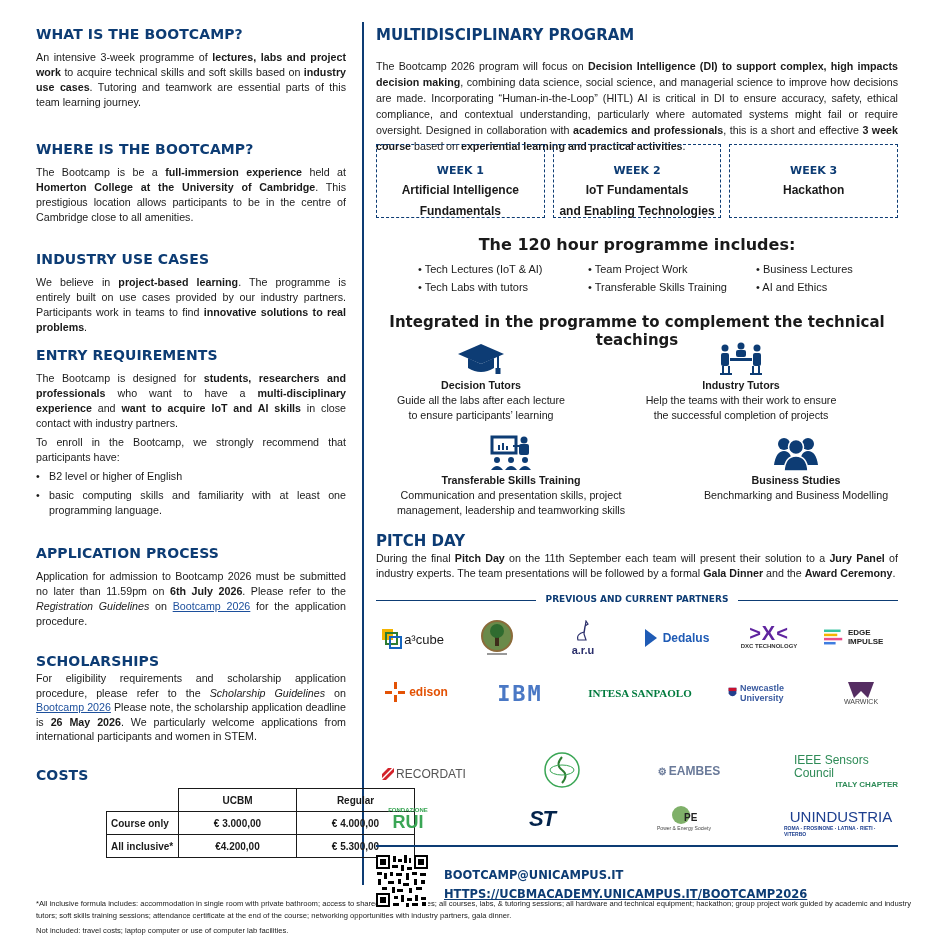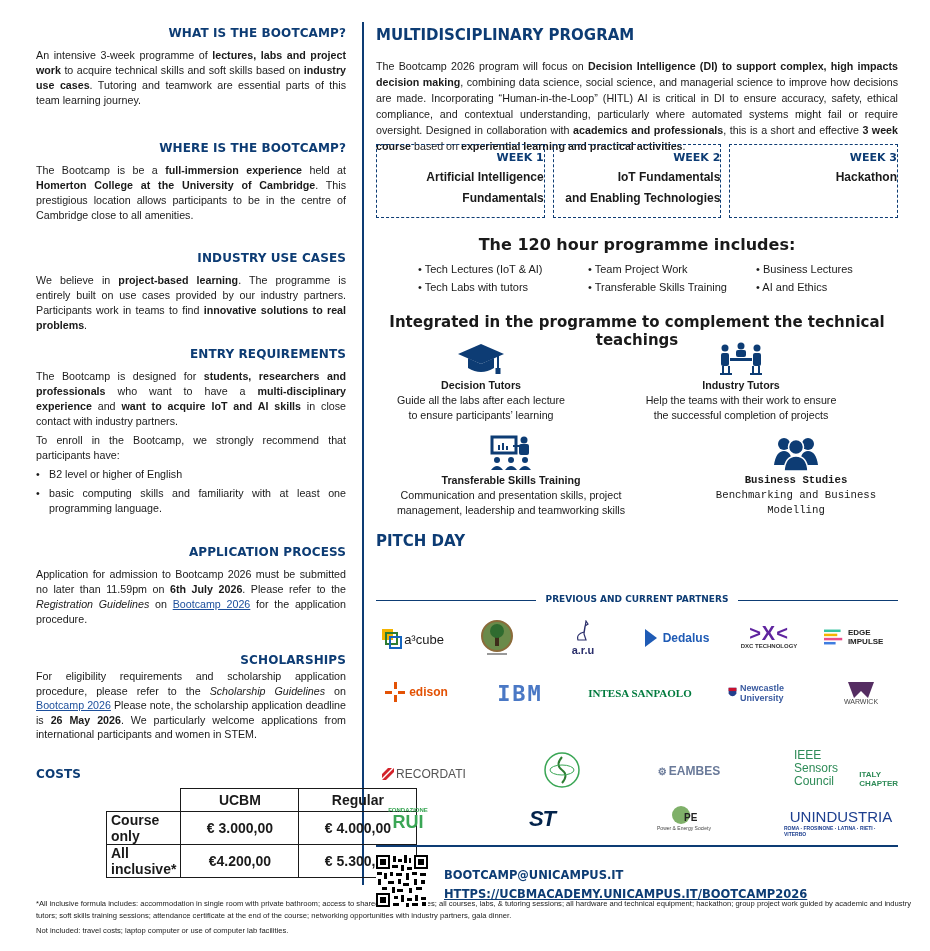--- a/index.html
+++ b/index.html
@@ -3,72 +3,72 @@
 <meta charset="utf-8">
 <style>
   * { box-sizing: border-box; margin: 0; padding: 0; }
   html, body { width: 930px; height: 951px; background: #ffffff; overflow: hidden; }
   body { position: relative; font-family: "Liberation Sans", sans-serif; color: #1a1a1a; }
 
   .divider-v { position: absolute; left: 362px; top: 22px; width: 2px; height: 863px; background: #0d3c74; }
 
   
   .left { position: absolute; left: 36px; top: 26px; width: 310px; }
-  .sec-title { font-family: "DejaVu Sans", sans-serif; font-weight: bold; font-size: 12px; color: #0d3c74; letter-spacing: 0.1px; text-align: right; }
+  .sec-title { font-family: "DejaVu Sans", sans-serif; font-weight: bold; font-size: 14px; color: #0d3c74; letter-spacing: 0.1px; }
   .sec-body { font-size: 10.7px; line-height: 15px; text-align: justify; margin-top: 8px; }
   .sec-body b { font-weight: bold; }
   .sec-body i { font-style: italic; }
   .sec-body a { color: #1c4f9c; text-decoration: underline; font-weight: normal; }
   .sec-body p + p { margin-top: 4px; }
   .sec-body ul { list-style: none; margin-top: 4px; }
   .sec-body ul li { padding-left: 13px; position: relative; margin-bottom: 4px; }
   .sec-body ul li:before { content: "•"; position: absolute; left: 0; }
 
   #sec-what { position: absolute; top: 0; }
   #sec-where { position: absolute; top: 115px; }
   #sec-industry { position: absolute; top: 225px; }
   #sec-entry { position: absolute; top: 321px; }
   #sec-app { position: absolute; top: 519px; }
   #sec-schol { position: absolute; top: 627px; }
   #sec-schol .sec-body { margin-top: 2px; line-height: 14.6px; }
   #sec-costs { position: absolute; top: 741px; }
 
-  table.costs { position: absolute; left: 70px; top: 61px; border-collapse: collapse; font-size: 14px; }
+  table.costs { position: absolute; left: 70px; top: 61px; border-collapse: collapse; font-size: 10px; }
   table.costs td { border: 1px solid #1a1a1a; height: 23px; text-align: center; padding: 0 4px; font-weight: bold; }
   table.costs td.rowlbl { text-align: left; width: 72px; }
   table.costs td.col { width: 118px; }
   table.costs td.empty { border-top: none; border-left: none; }
 
   .footnote { position: absolute; left: 36px; top: 898px; width: 875px; font-size: 7.6px; line-height: 12px; color: #1a1a1a; }
   .footnote p + p { margin-top: 3px; }
 
   
   .right { position: absolute; left: 376px; top: 26px; width: 522px; }
   .r-title { font-family: "DejaVu Sans", sans-serif; font-weight: bold; font-size: 15px; color: #0d3c74; }
   .r-body { font-size: 10.7px; line-height: 16px; text-align: justify; margin-top: 14px; }
   .r-body b { font-weight: bold; }
 
   .weeks { position: absolute; top: 118px; left: 0; width: 522px; height: 74px; display: flex; gap: 8px; }
-  .week { flex: 1; border: 1px dashed #0d3c74; text-align: right; padding-top: 6px; }
+  .week { flex: 1; border: 1px dashed #0d3c74; text-align: center; padding-top: 19px; }
   .week-label { font-family: "DejaVu Sans", sans-serif; font-weight: bold; font-size: 11px; color: #0d3c74; }
   .week-topic { font-weight: bold; font-size: 12px; line-height: 21px; margin-top: 3px; }
 
   .prog-title { position: absolute; top: 209px; left: 0; width: 522px; text-align: center; font-family: "DejaVu Sans", sans-serif; font-size: 16px; font-weight: bold; }
   .prog-list { position: absolute; top: 237px; left: 42px; width: 470px; display: grid; grid-template-columns: 170px 168px 132px; row-gap: 6px; font-size: 11px; }
   .prog-list div:before { content: "• "; }
 
   .integ-title { position: absolute; top: 287px; left: 0; width: 522px; text-align: center; font-family: "DejaVu Sans", sans-serif; font-size: 15px; font-weight: bold; }
 
   .feature { position: absolute; text-align: center; font-size: 10.7px; line-height: 15px; }
   .feature .ficon { display: block; margin: 0 auto 2px auto; }
   .feature .f-title { font-weight: bold; }
   #feat-academic { top: 316px; left: 0; width: 210px; }
   #feat-industry { top: 316px; left: 250px; width: 230px; }
   #feat-transfer { top: 409px; left: 20px; width: 230px; }
-  #feat-business { top: 409px; left: 320px; width: 200px; font-family: Liberation Mono, monospace; }
+  #feat-business { top: 409px; left: 320px; width: 200px; }
 
   .pitch { position: absolute; top: 506px; left: 0; width: 522px; }
   .pitch .r-body { line-height: 15px; margin-top: 1px; }
 
   .partners-head { position: absolute; top: 567px; left: 0; width: 522px; height: 14px; }
   .partners-head .line { position: absolute; top: 7px; height: 1px; background: #0d3c74; width: 160px; }
   .partners-head .lbl { position: absolute; left: 0; width: 522px; text-align: center; font-family: "DejaVu Sans", sans-serif; font-weight: bold; font-size: 9px; color: #0d3c74; top: 1px; }
 
   .logos { position: absolute; top: 590px; left: 0; width: 522px; height: 216px; }
   .logo { position: absolute; display: flex; align-items: center; justify-content: center; font-weight: bold; }
@@ -251,20 +251,21 @@
       <path d="M26,30 Q26,16 34,16 Q42,16 44,30 Z" fill="#0d3c74"></path>
       <circle cx="22" cy="12" r="7.5" fill="#0d3c74" stroke="#fff" stroke-width="1.5"></circle>
       <path d="M10,36 Q11,21 22,21 Q33,21 34,36 Z" fill="#0d3c74" stroke="#fff" stroke-width="1.5"></path>
     </svg>
     <div class="f-title">Business Studies</div>
     <div>Benchmarking and Business Modelling</div>
   </div>
 
   <section class="pitch">
     <h2 class="r-title">PITCH DAY</h2>
+    <p class="r-body rich">During the final <b>Pitch Day</b> on the 11th September each team will present their solution to a <b>Jury Panel</b> of industry experts. The team presentations will be followed by a formal <b>Gala Dinner</b> and the <b>Award Ceremony</b>.</p>
   </section>
 
   <div class="partners-head">
     <div class="line" style="left:0"></div>
     <div class="lbl">PREVIOUS AND CURRENT PARTNERS</div>
     <div class="line" style="right:0"></div>
   </div>
 
   <div class="logos">
 
@@ -351,21 +352,21 @@
       <svg width="38" height="42" viewBox="0 0 38 42">
           <circle cx="19" cy="19" r="17" fill="none" stroke="#3aa655" stroke-width="1.5"></circle>
           <path d="M19,6 Q12,14 19,19 Q26,24 19,32" fill="none" stroke="#2e7d32" stroke-width="2"></path>
           <ellipse cx="19" cy="19" rx="12" ry="5" fill="none" stroke="#3aa655" stroke-width="1"></ellipse>
         </svg>
     </div>
     <div class="logo" style="left:276px;top:140px;width:74px;height:30px;font-size:12px;color:#6a7a99;">
       <span style="font-size:10px;margin-right:2px;">⚙</span>
       <span>EAMBES</span>
     </div>
-    <div class="logo" style="left:418px;top:138px;width:104px;height:34px;flex-direction:row;align-items:flex-end;">
+    <div class="logo" style="left:418px;top:138px;width:104px;height:34px;flex-direction:column;align-items:flex-end;">
       <span style="font-size:12px;color:#2e8b57;font-weight:normal;line-height:13px;">IEEE Sensors Council</span>
       <span style="font-size:8px;color:#2e8b57;">ITALY CHAPTER</span>
     </div>
 
     <div class="logo" style="left:0;top:186px;width:64px;height:34px;flex-direction:column;">
       <span style="font-size:6px;color:#3aa655;">FONDAZIONE</span>
       <span style="font-size:18px;color:#3aa655;line-height:18px;">RUI</span>
     </div>
     <div class="logo" style="left:140px;top:190px;width:52px;height:26px;">
       <span style="font-size:22px;color:#03234b;font-style:italic;letter-spacing:-1px;">ST</span>

